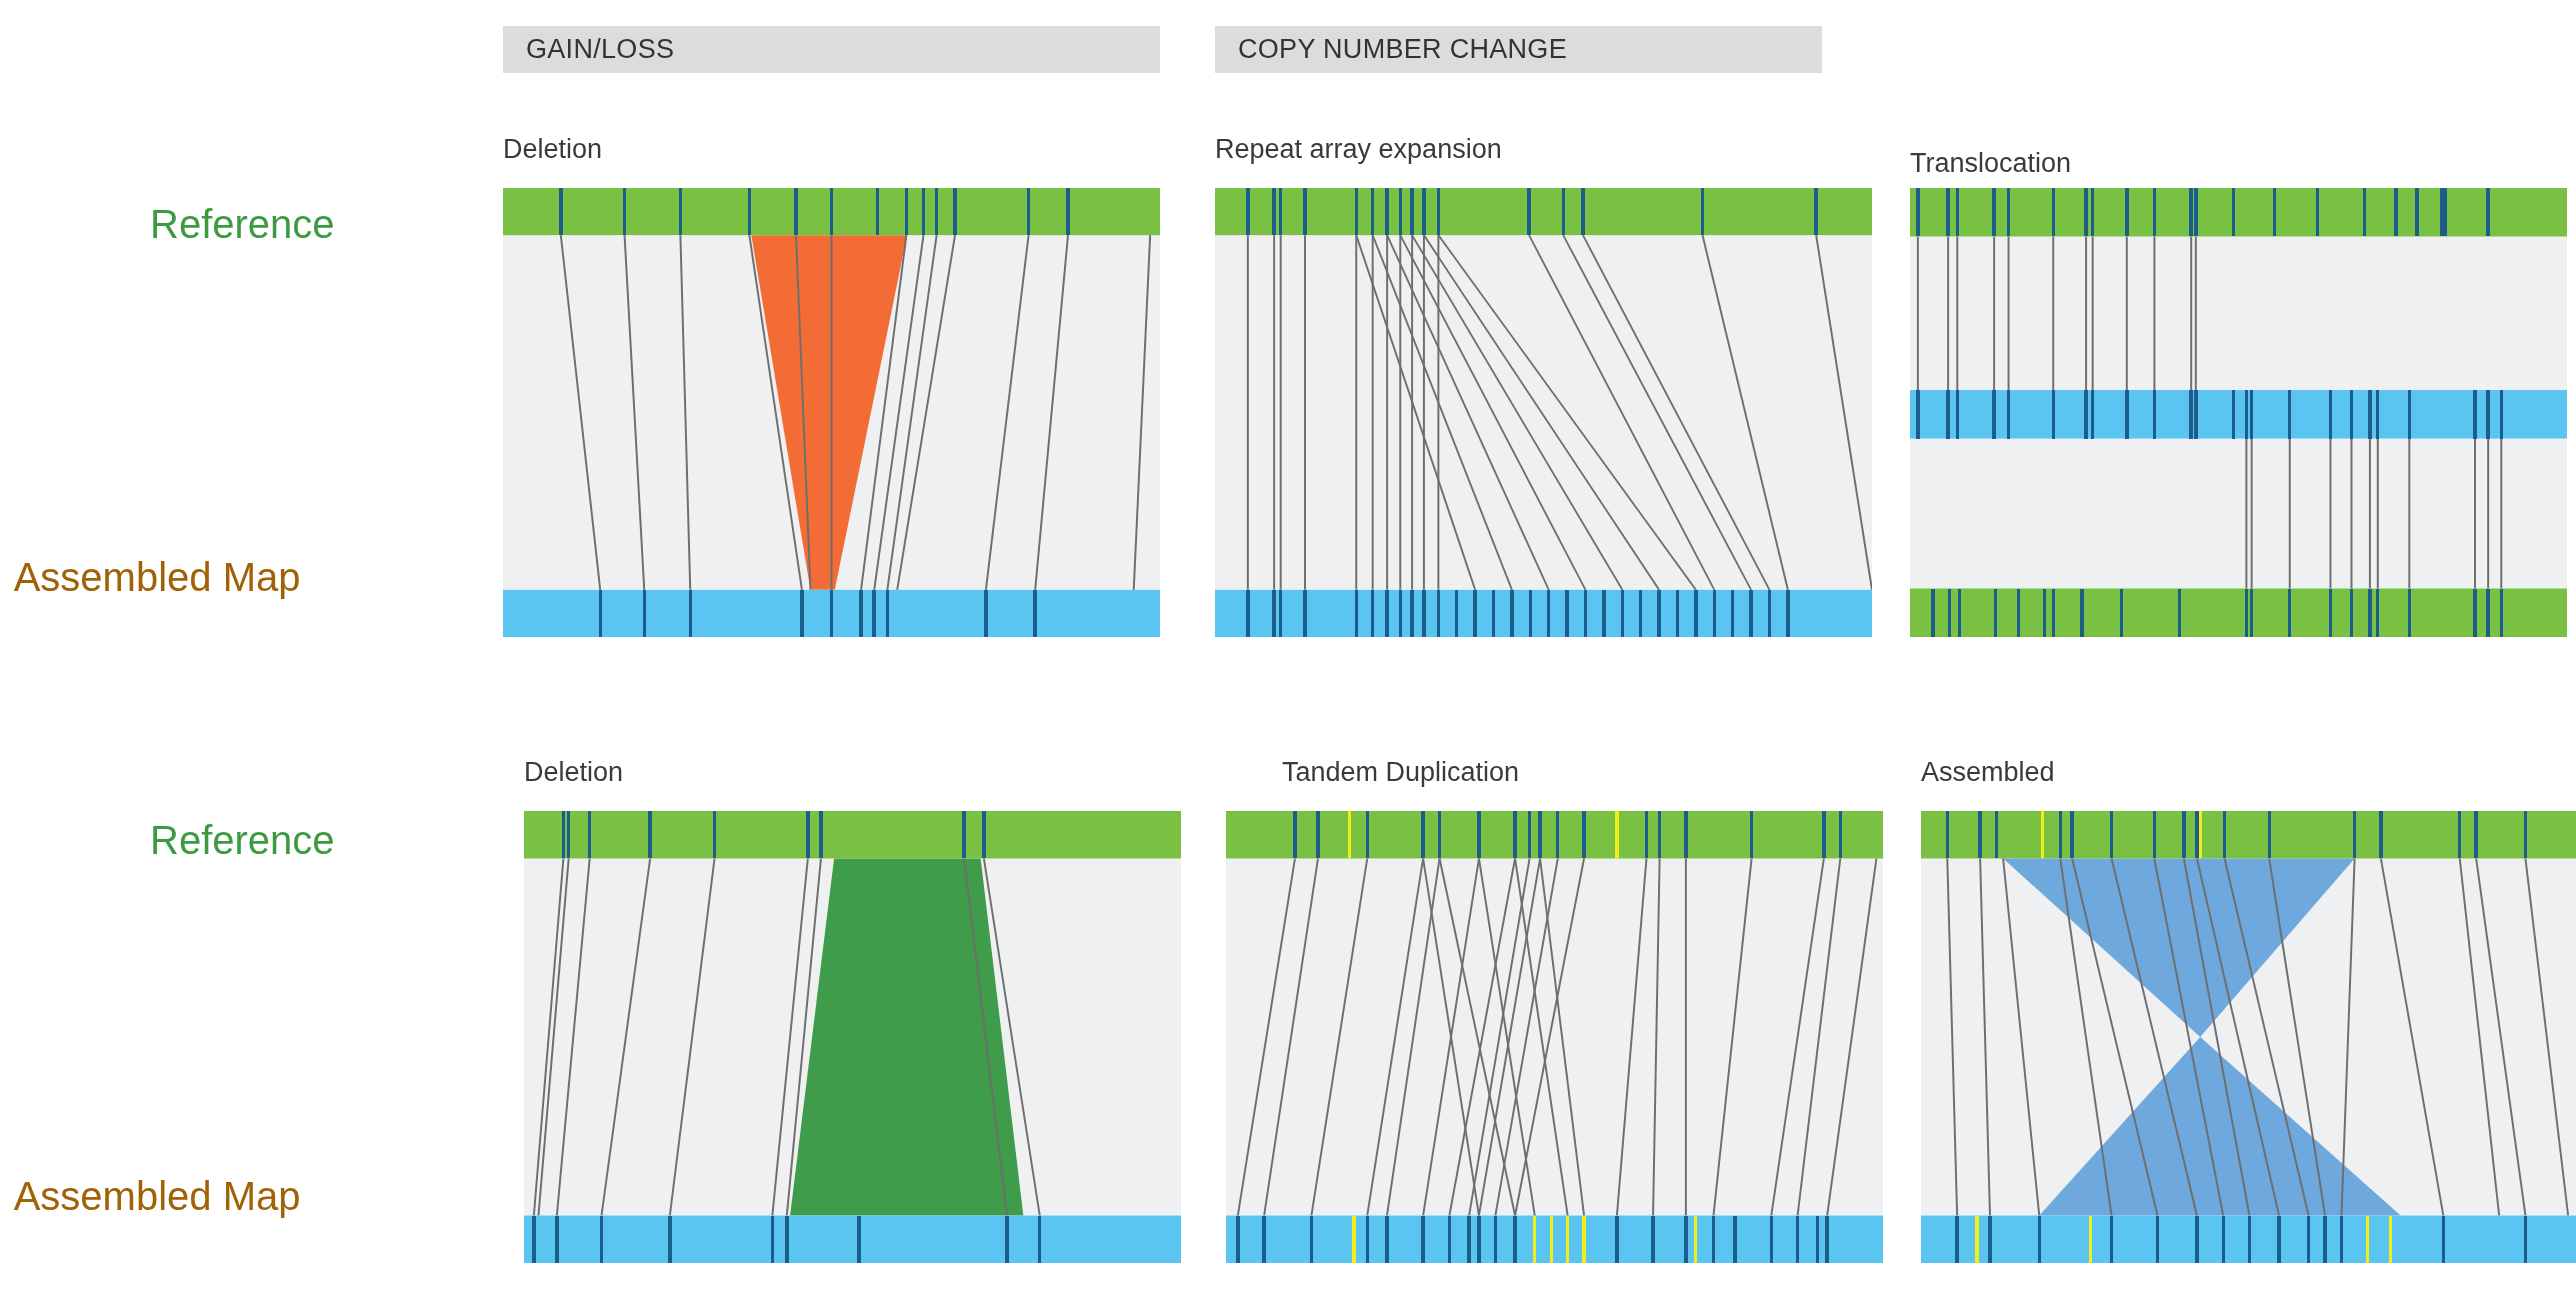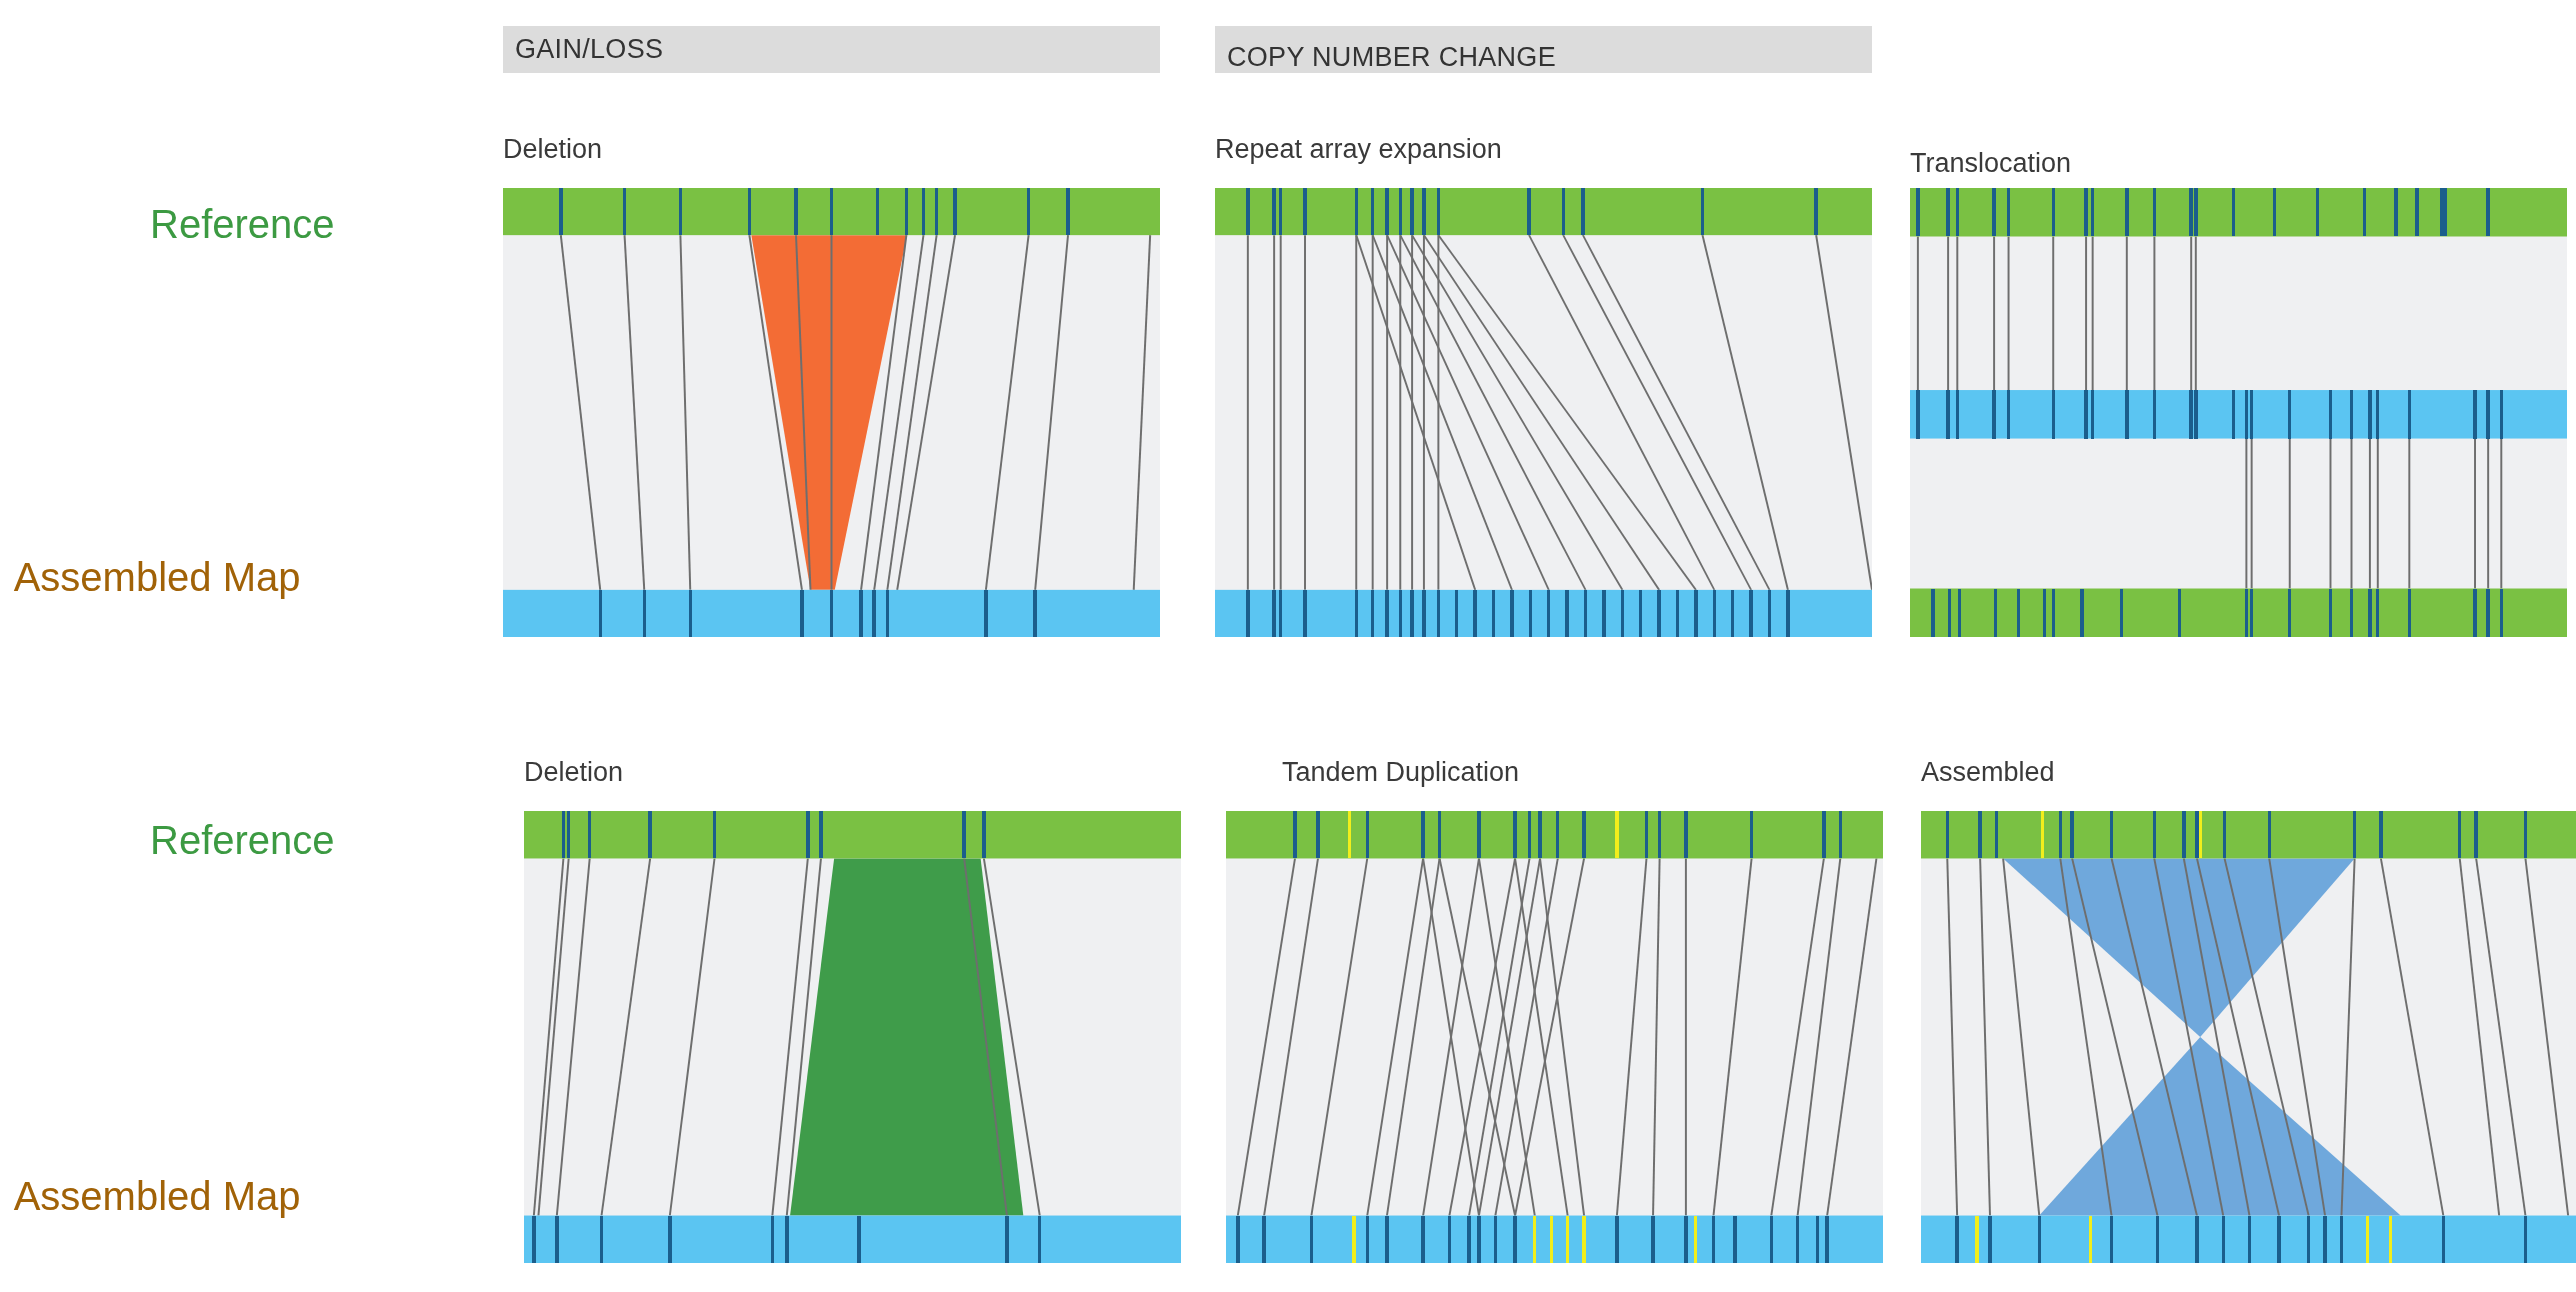--- a/index.html
+++ b/index.html
@@ -1,21 +1,21 @@
 <!DOCTYPE html>
 <html style="font-size:11px"><head>
 <meta charset="utf-8">
 <style>
   html,body{margin:0;padding:0;background:#ffffff;}
   body{width:2576px;height:1293px;position:relative;font-family:"Liberation Sans",sans-serif;overflow:hidden;}
   .stage{position:absolute;left:0;top:0;width:2576px;height:1293px;}
 
   
   .cat-bar{position:absolute;background:#dcdcdc;display:flex;align-items:center;}
-  .cat-bar span{font-size:27px;color:#333333;letter-spacing:0.3px;padding-left:12px;font-family:"Liberation Sans",sans-serif;}
+  .cat-bar span{font-size:27px;color:#333333;letter-spacing:0.3px;padding-left:23px;font-family:"Liberation Sans",sans-serif;}
 
   
   .row-label{position:absolute;font-size:40px;white-space:nowrap;}
   .row-label.ref{color:#3c9a42;margin-left:47px;}
   .row-label.asm{color:#a16207;}
 
   
   .panel-title{position:absolute;font-size:27px;color:#3a3a3a;white-space:nowrap;}
 
   
@@ -25,21 +25,21 @@
   .mark{shape-rendering:crispEdges;}
 </style>
 </head>
 <body>
 
 <div class="stage">
 
   <div class="cat-bar" style="left:503px;top:26px;width:657px;height:47px;">
     <span>GAIN/LOSS</span>
   </div>
-  <div class="cat-bar" style="left:1215px;top:26px;width:657px;height:47px;align-items:flex-end;">
+  <div class="cat-bar" style="left:1215px;top:26px;width:607px;height:47px;">
     <span>COPY NUMBER CHANGE</span>
   </div>
 
   <div class="row-label ref" style="left:103px;top:202px;">Reference</div>
   <div class="row-label asm" style="left:13.7px;top:555px;">Assembled Map</div>
   <div class="row-label ref" style="left:103px;top:818px;">Reference</div>
   <div class="row-label asm" style="left:13.7px;top:1174px;">Assembled Map</div>
 
   <div class="panel-title" style="left:503px;top:134px;">Deletion</div>
   <div class="panel-title" style="left:1215px;top:134px;">Repeat array expansion</div>

